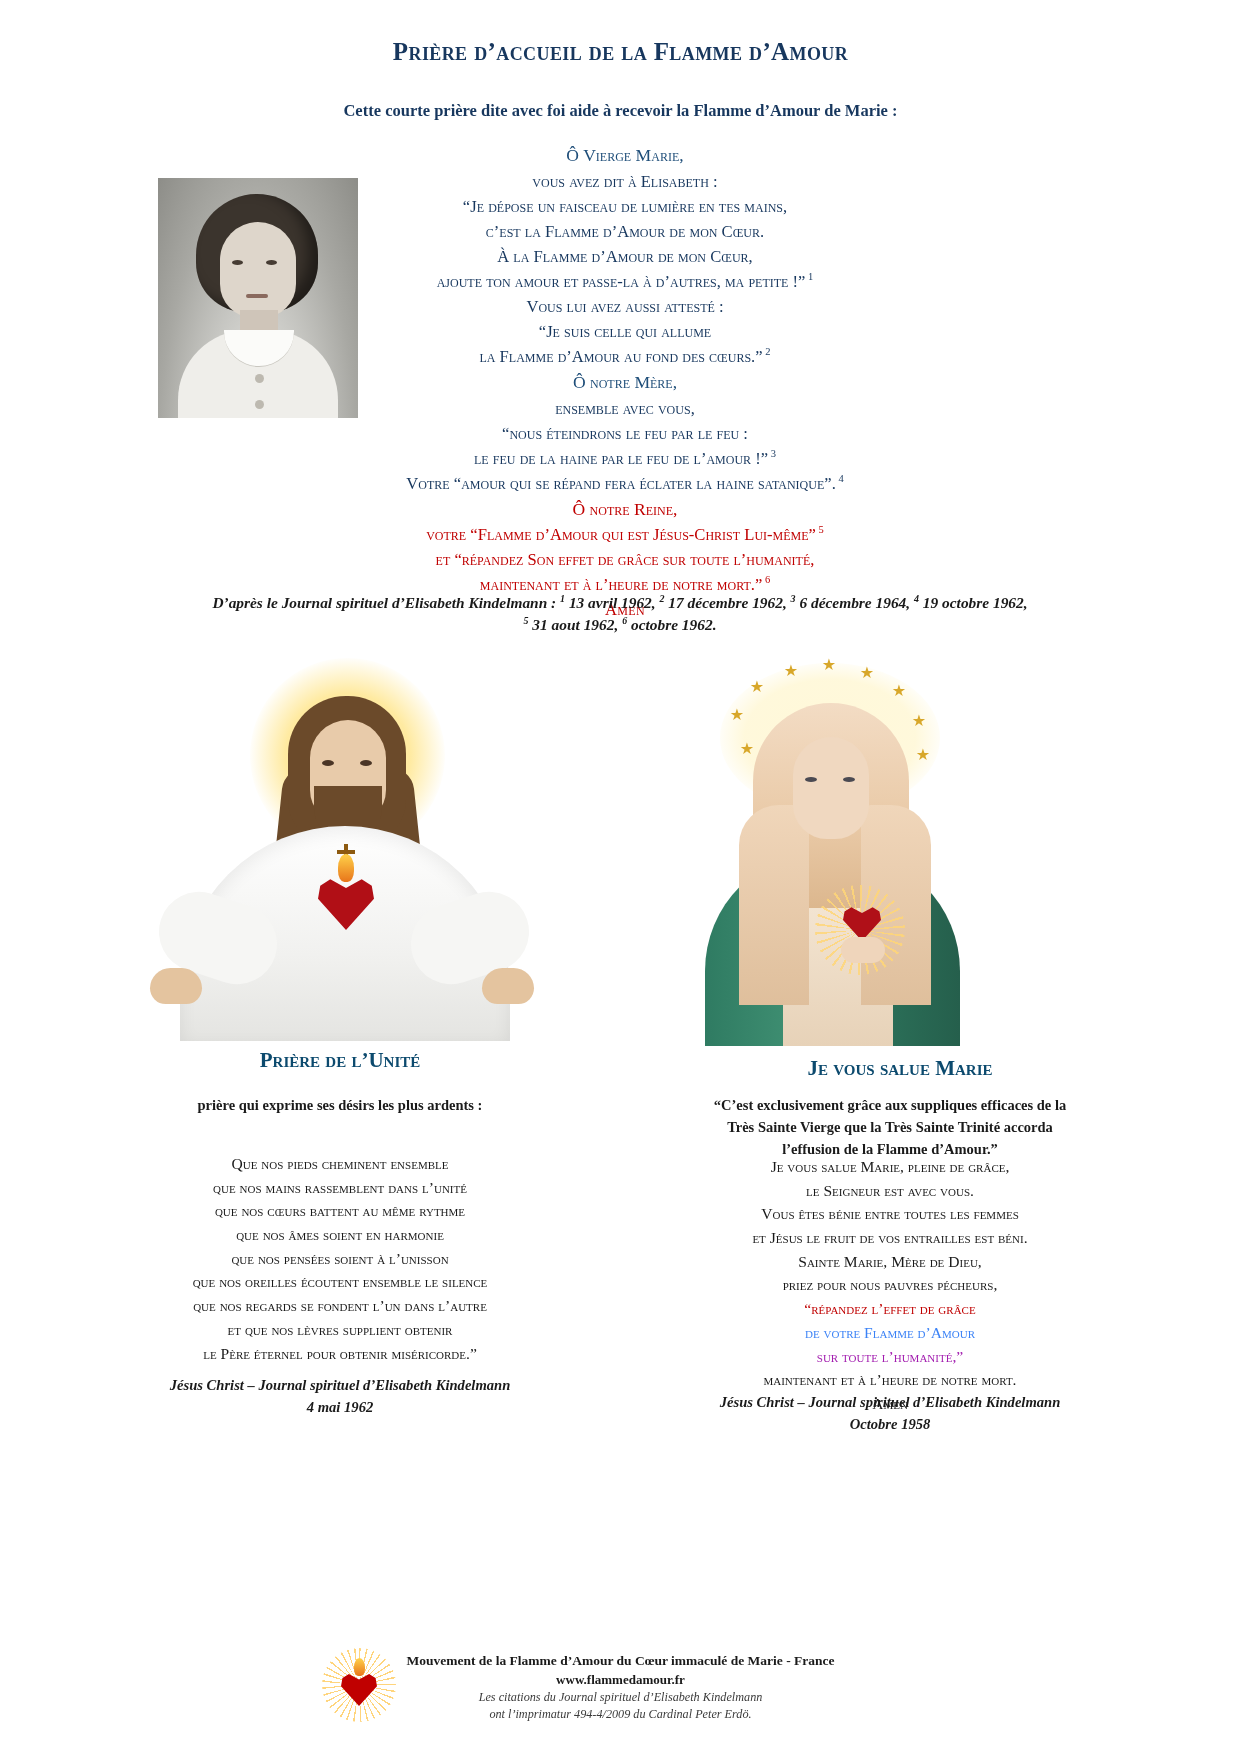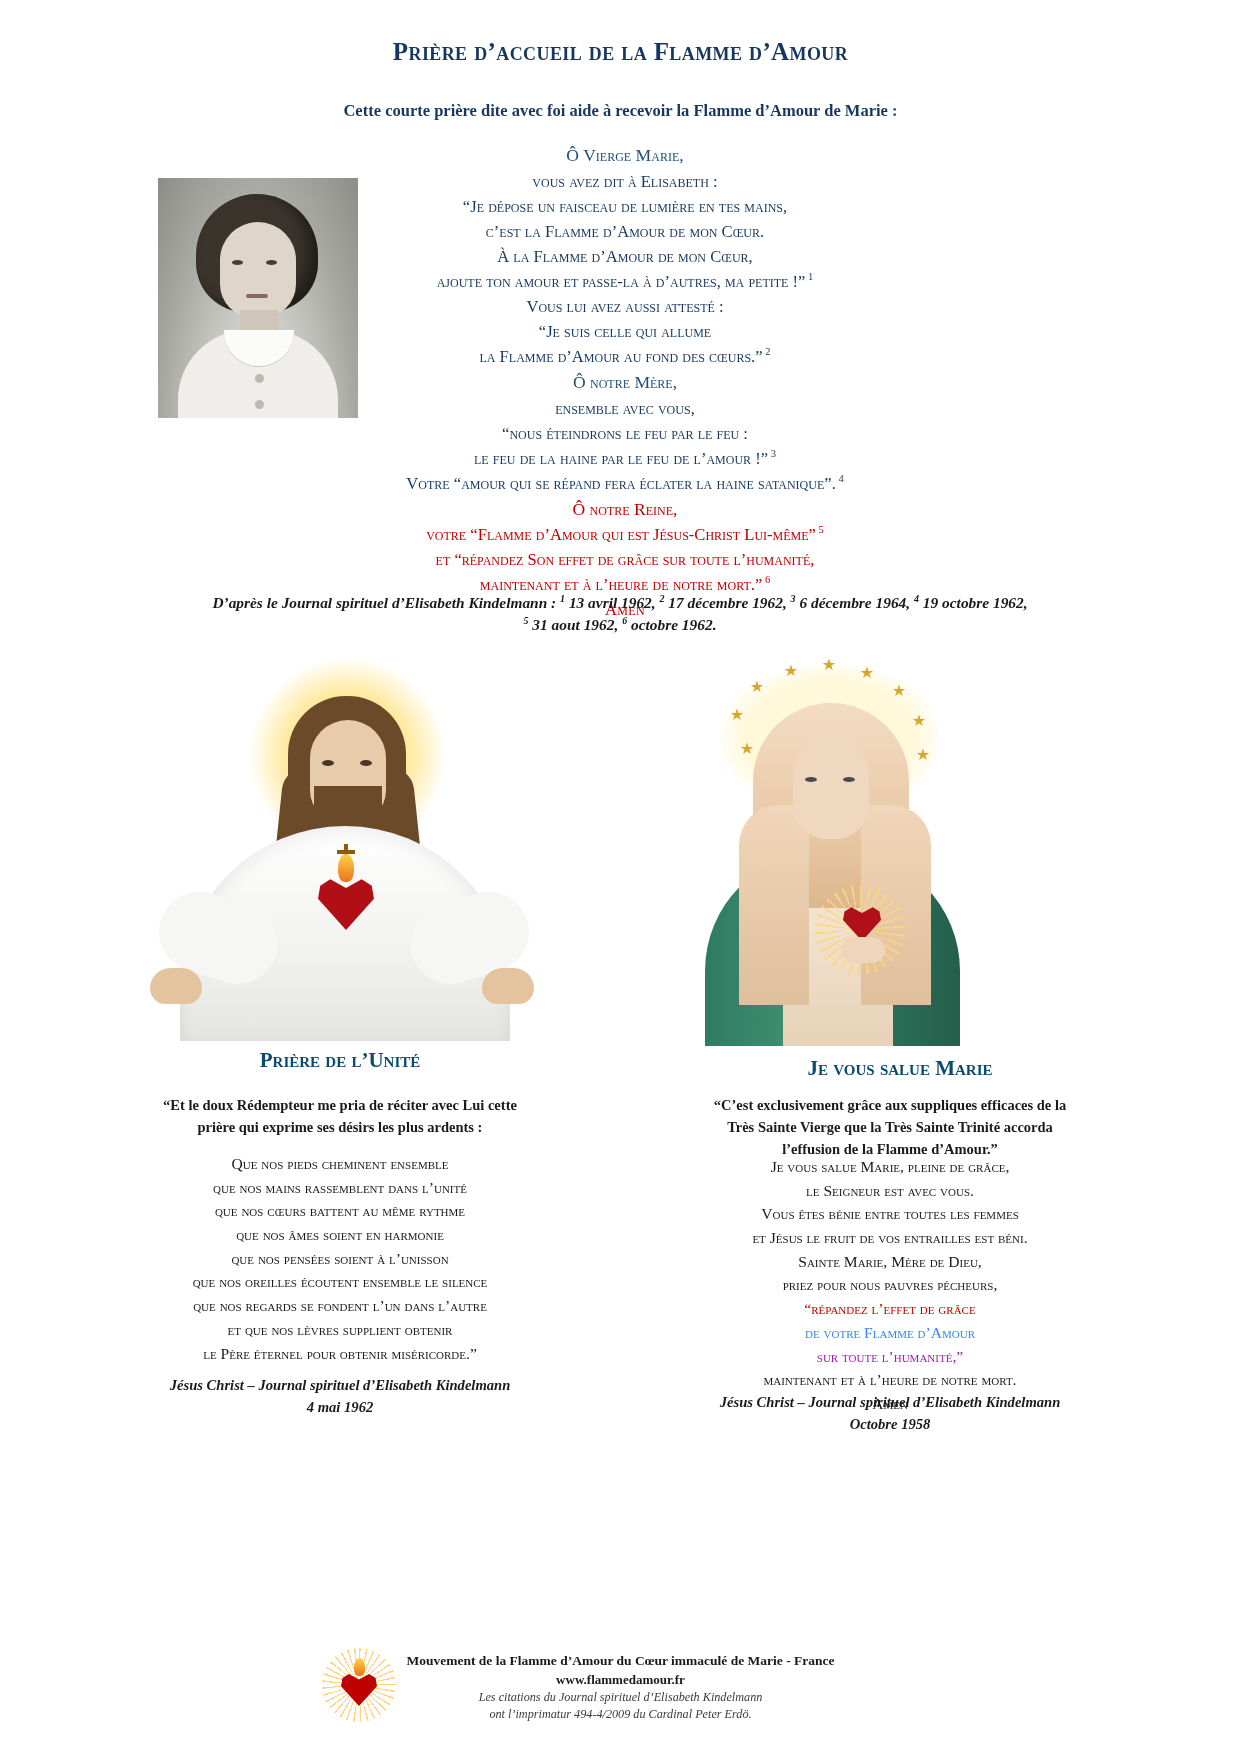--- a/index.html
+++ b/index.html
@@ -462,21 +462,20 @@
     <div class="m-face"></div>
     <div class="m-eye l"></div>
     <div class="m-eye r"></div>
     <div class="m-rays"></div>
     <div class="m-heart"></div>
     <div class="m-hand"></div>
   </div>
 
   <div class="col-title unity-title">Prière de l’Unité</div>
   <div class="col-intro unity-intro" id="unity-intro">
-      <div>“Et le doux Rédempteur me pria de réciter avec Lui cette</div>
       <div>prière qui exprime ses désirs les plus ardents :</div>
     </div>
   <div class="col-body unity-body" id="unity-body">
       <div>Que nos pieds cheminent ensemble</div>
       <div>que nos mains rassemblent dans l’unité</div>
       <div>que nos cœurs battent au même rythme</div>
       <div>que nos âmes soient en harmonie</div>
       <div>que nos pensées soient à l’unisson</div>
       <div>que nos oreilles écoutent ensemble le silence</div>
       <div>que nos regards se fondent l’un dans l’autre</div>

